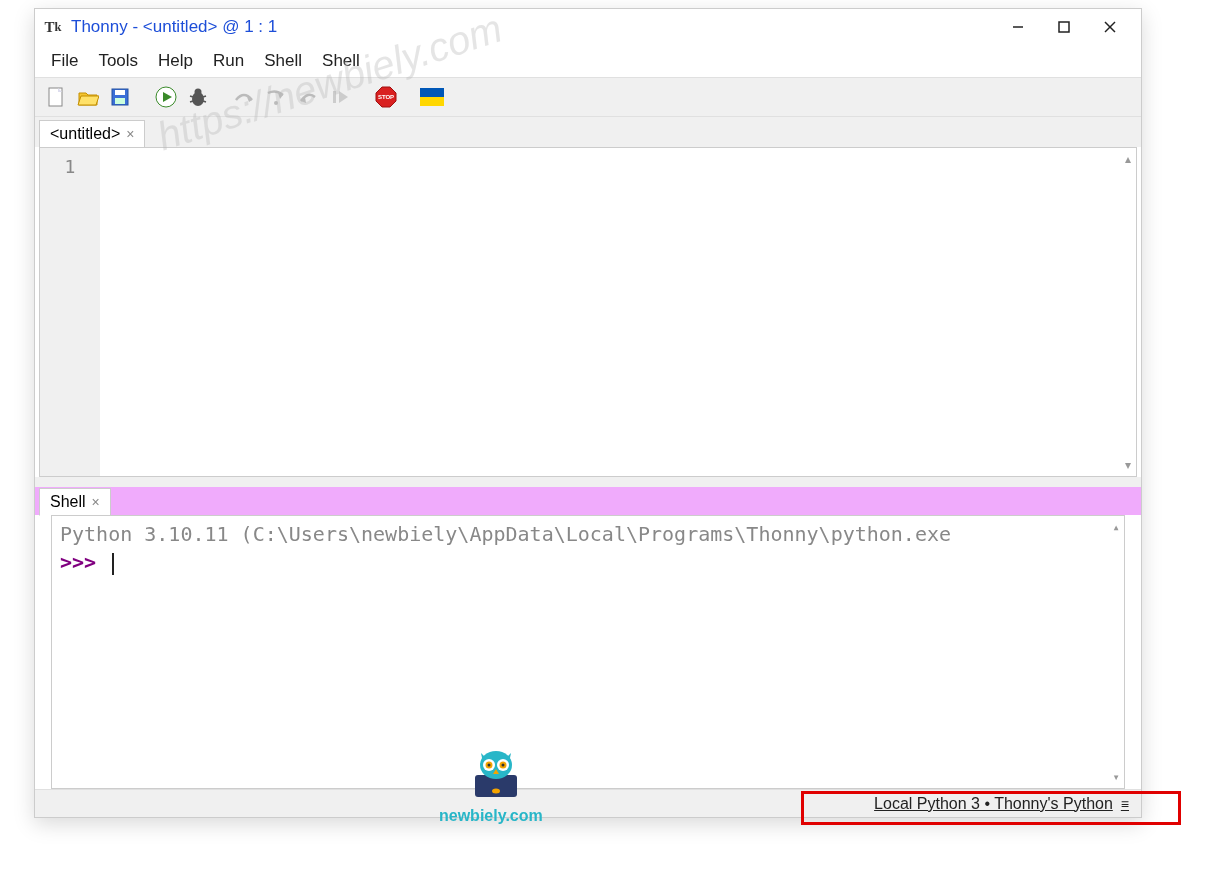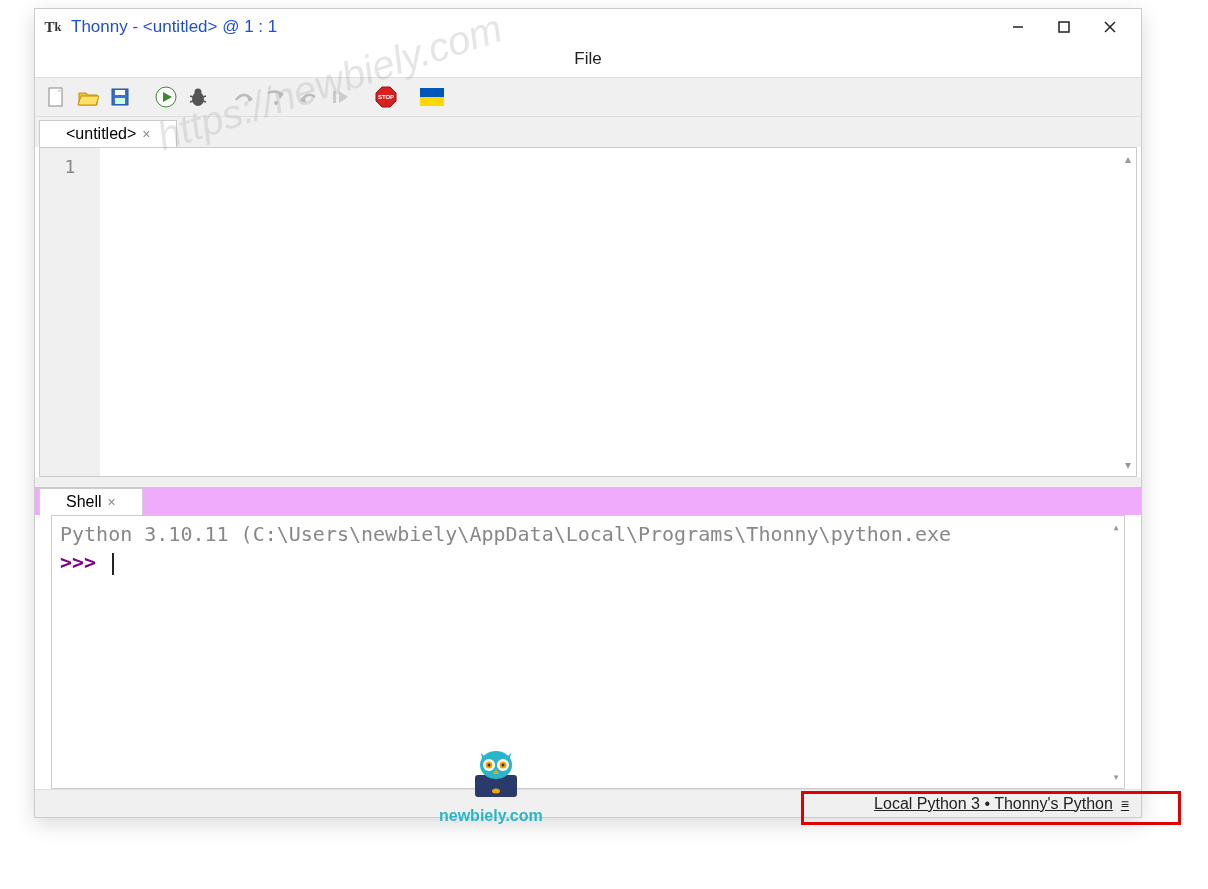--- a/index.html
+++ b/index.html
@@ -55,21 +55,20 @@
     cursor: pointer;
   }
   
   .menubar {
     height: 32px;
     display: flex;
     align-items: center;
     padding: 0 6px;
     gap: 0;
     background: #fff;
-    flex-direction: column;
   }
   .menu-item {
     padding: 4px 10px;
     font-size: 17px;
     color: #222;
     cursor: pointer;
   }
   
   .toolbar {
     height: 40px;
@@ -92,21 +91,21 @@
     height: 30px;
     background: #f0f0f0;
     display: flex;
     align-items: flex-end;
     padding: 0 4px;
   }
   .ed-tab {
     background: #fff;
     border: 1px solid #ccc;
     border-bottom: 1px solid #fff;
-    padding: 4px 26px;
+    padding: 4px 10px;
     font-size: 16px;
     display: flex;
     align-items: center;
     gap: 6px;
     position: relative;
     top: 1px;
     cursor: pointer;
   }
   .tab-close {
     color: #888;

